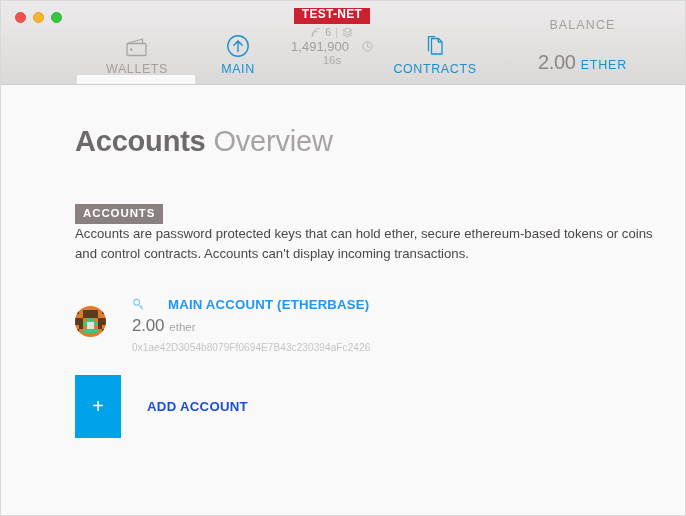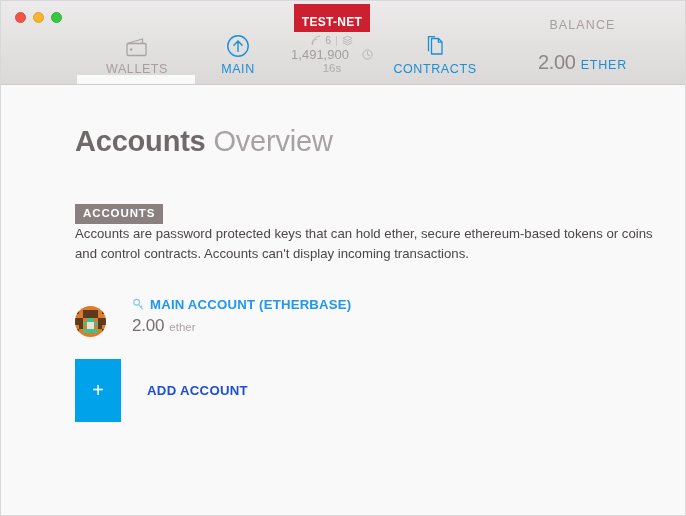--- a/index.html
+++ b/index.html
@@ -96,21 +96,21 @@
     width: 106px;
     text-align: center;
   }
   .testnet-badge {
     display: inline-block;
     background: #cc1f2f;
     color: #ffffff;
     font-size: 12px;
     font-weight: 700;
     letter-spacing: 0.3px;
-    padding: 12px 8px 3px 8px;
+    padding: 0 8px 3px 8px;
     line-height: 1.05;
   }
   .status-row1 {
     margin-top: 3px;
     font-size: 10.5px;
     color: #b0a8a8;
     display: flex;
     align-items: center;
     justify-content: center;
     gap: 4px;
@@ -212,21 +212,21 @@
     margin-top: 9px;
     overflow: hidden;
     flex: 0 0 auto;
   }
   .account-info {
     margin-left: 26px;
   }
   .account-name-row {
     display: flex;
     align-items: center;
-    gap: 5px;
+    gap: 23px;
   }
   .account-name {
     font-size: 13.2px;
     font-weight: 700;
     color: #2196f3;
     letter-spacing: 0.2px;
     cursor: pointer;
   }
   .account-balance-row {
     display: flex;
@@ -420,20 +420,21 @@
             </svg>
           </span>
           <span class="account-name">MAIN ACCOUNT (ETHERBASE)</span>
         </div>
 
         <div class="account-balance-row">
           <span class="account-amount">2.00</span>
           <span class="account-unit">ether</span>
         </div>
 
+        <div class="account-address">0x1ae42D3054b8079Ff0694E7B43c230394aFc2426</div>
       </div>
     </div>
 
     
     <div class="add-account-row">
       <div class="add-tile">
         <span class="add-plus">+</span>
       </div>
       <div class="add-label">ADD ACCOUNT</div>
     </div>

